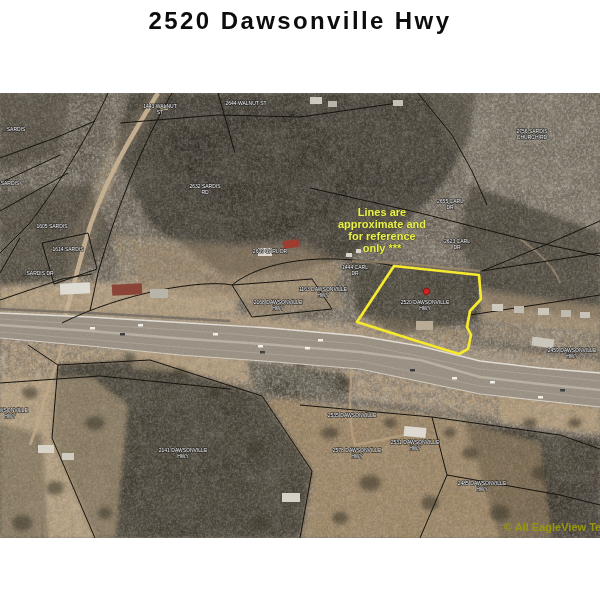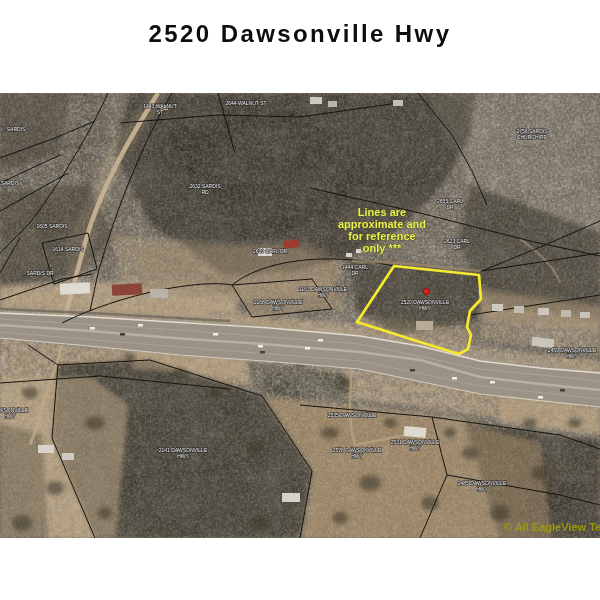--- a/index.html
+++ b/index.html
@@ -1,17 +1,17 @@
 <!DOCTYPE html>
 <html><head>
 <meta charset="utf-8">
 <style>
   html,body{margin:0;padding:0;background:#ffffff;width:600px;height:600px;overflow:hidden;}
   body{font-family:"Liberation Sans", sans-serif;}
-  .title{position:absolute;top:20px;left:0;width:600px;text-align:center;font-size:24px;font-weight:bold;color:#0d0d0d;letter-spacing:2.4px;}
+  .title{position:absolute;top:7px;left:0;width:600px;text-align:center;font-size:24px;font-weight:bold;color:#0d0d0d;letter-spacing:2.4px;}
   .map{position:absolute;top:93px;left:0;}
 </style>
 </head>
 <body>
 
 <div class="title">2520 Dawsonville Hwy</div>
 
 <svg class="map" width="600" height="445" viewBox="0 0 600 445">
 <defs>
   <filter id="blur3">

